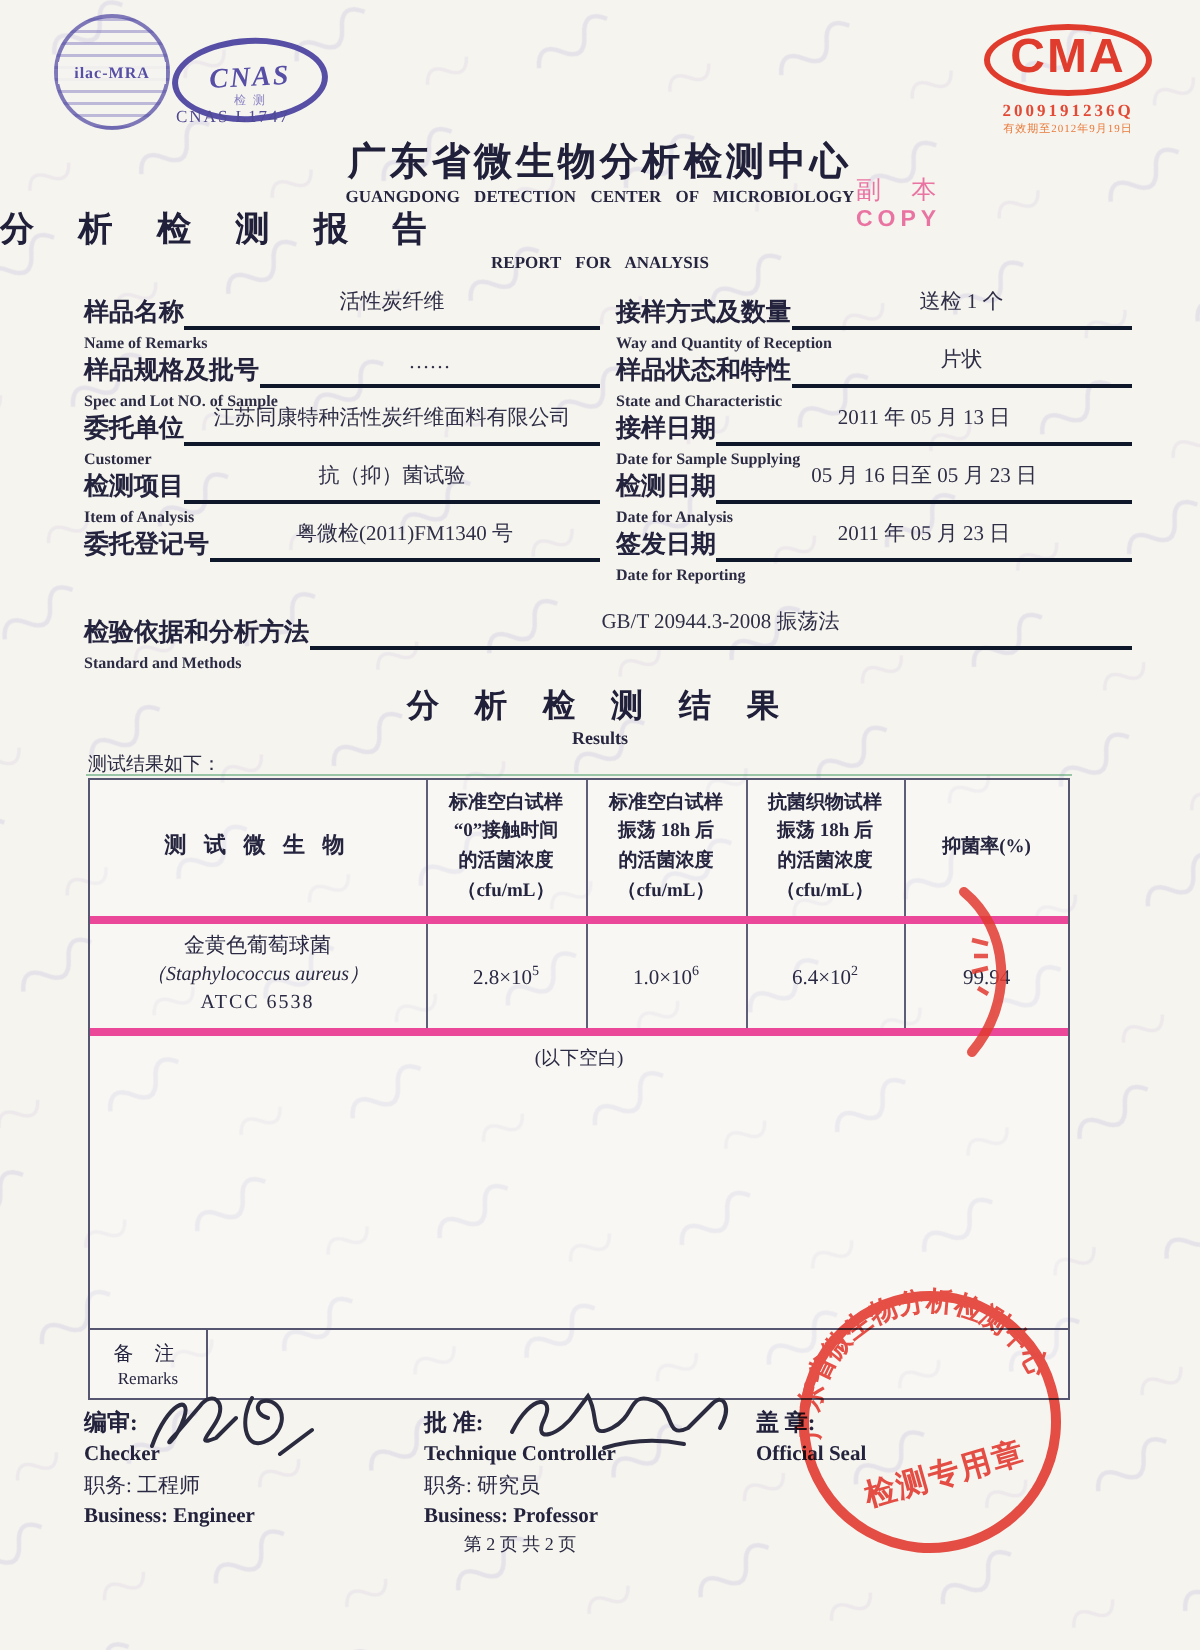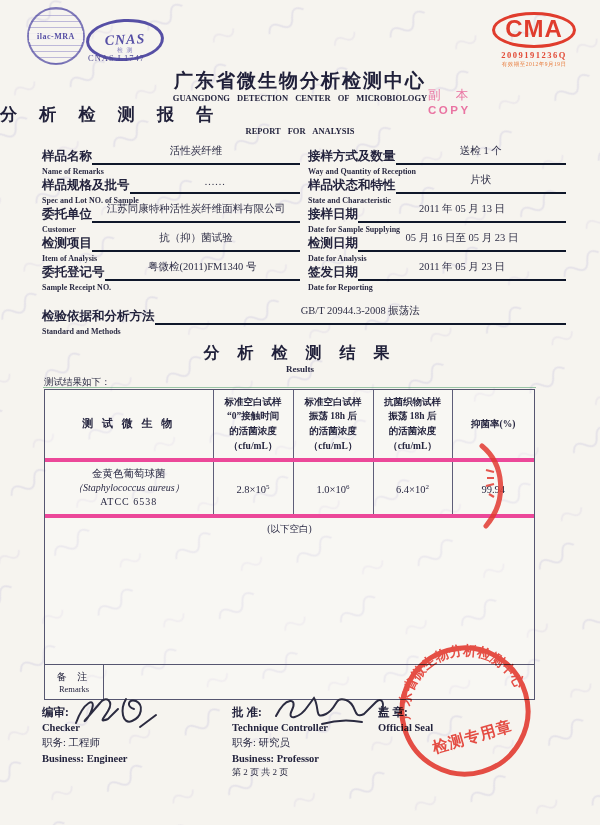--- a/index.html
+++ b/index.html
@@ -76,21 +76,21 @@
   .blanknote{text-align:center;font-size:9.5px;margin-top:5px;color:#2a2a44;}
   .remrow{position:absolute;bottom:0;left:0;right:0;height:34px;border-top:1px solid #565670;display:flex;}
   .remcell{width:58px;border-right:1px solid #565670;display:flex;flex-direction:column;
     align-items:center;justify-content:center;}
   .rem-cn{font-size:10px;letter-spacing:4px;color:#25253f;}
   .rem-en{font-size:8.5px;color:#25253f;}
 
   
   .footer{position:absolute;left:42px;top:702px;width:524px;z-index:2;}
   .fcolm{position:absolute;top:0;}
-  .c1{left:0;width:180px;} .c2{left:190px;width:170px;} .c3{left:336px;width:120px;}
+  .c1{left:0;width:180px;} .c2{left:170px;width:170px;} .c3{left:336px;width:120px;}
   .sig-label{font-size:11.5px;font-weight:bold;color:#23233d;}
   .sig-en{font-size:10.5px;font-weight:bold;color:#23233d;margin-top:2px;}
   .sig-duty{font-size:10.5px;color:#2a2a44;margin-top:3px;}
   .sig-biz{font-size:10.5px;font-weight:bold;color:#23233d;margin-top:3px;}
   .sig-svg{position:absolute;z-index:3;}
   .pagenum{position:absolute;left:110px;top:766px;width:300px;text-align:center;
     font-size:9px;color:#2a2a42;z-index:2;}
 
   
   .bigseal{position:absolute;left:394px;top:640px;width:142px;height:142px;z-index:4;
@@ -163,21 +163,20 @@
         <span class="f-label">检测项目</span>
         <span class="f-value">抗（抑）菌试验</span>
       </div>
       <div class="f-en">Item of Analysis</div>
     </div>
     <div class="fblock">
       <div class="f-row">
         <span class="f-label">委托登记号</span>
         <span class="f-value">粤微检(2011)FM1340 号</span>
       </div>
-      <div class="f-en">Sample Receipt NO.</div>
     </div>
   </div>
 
   <div class="fcol fcol-right">
     <div class="fblock">
       <div class="f-row">
         <span class="f-label">接样方式及数量</span>
         <span class="f-value">送检 1 个</span>
       </div>
       <div class="f-en">Way and Quantity of Reception</div>

